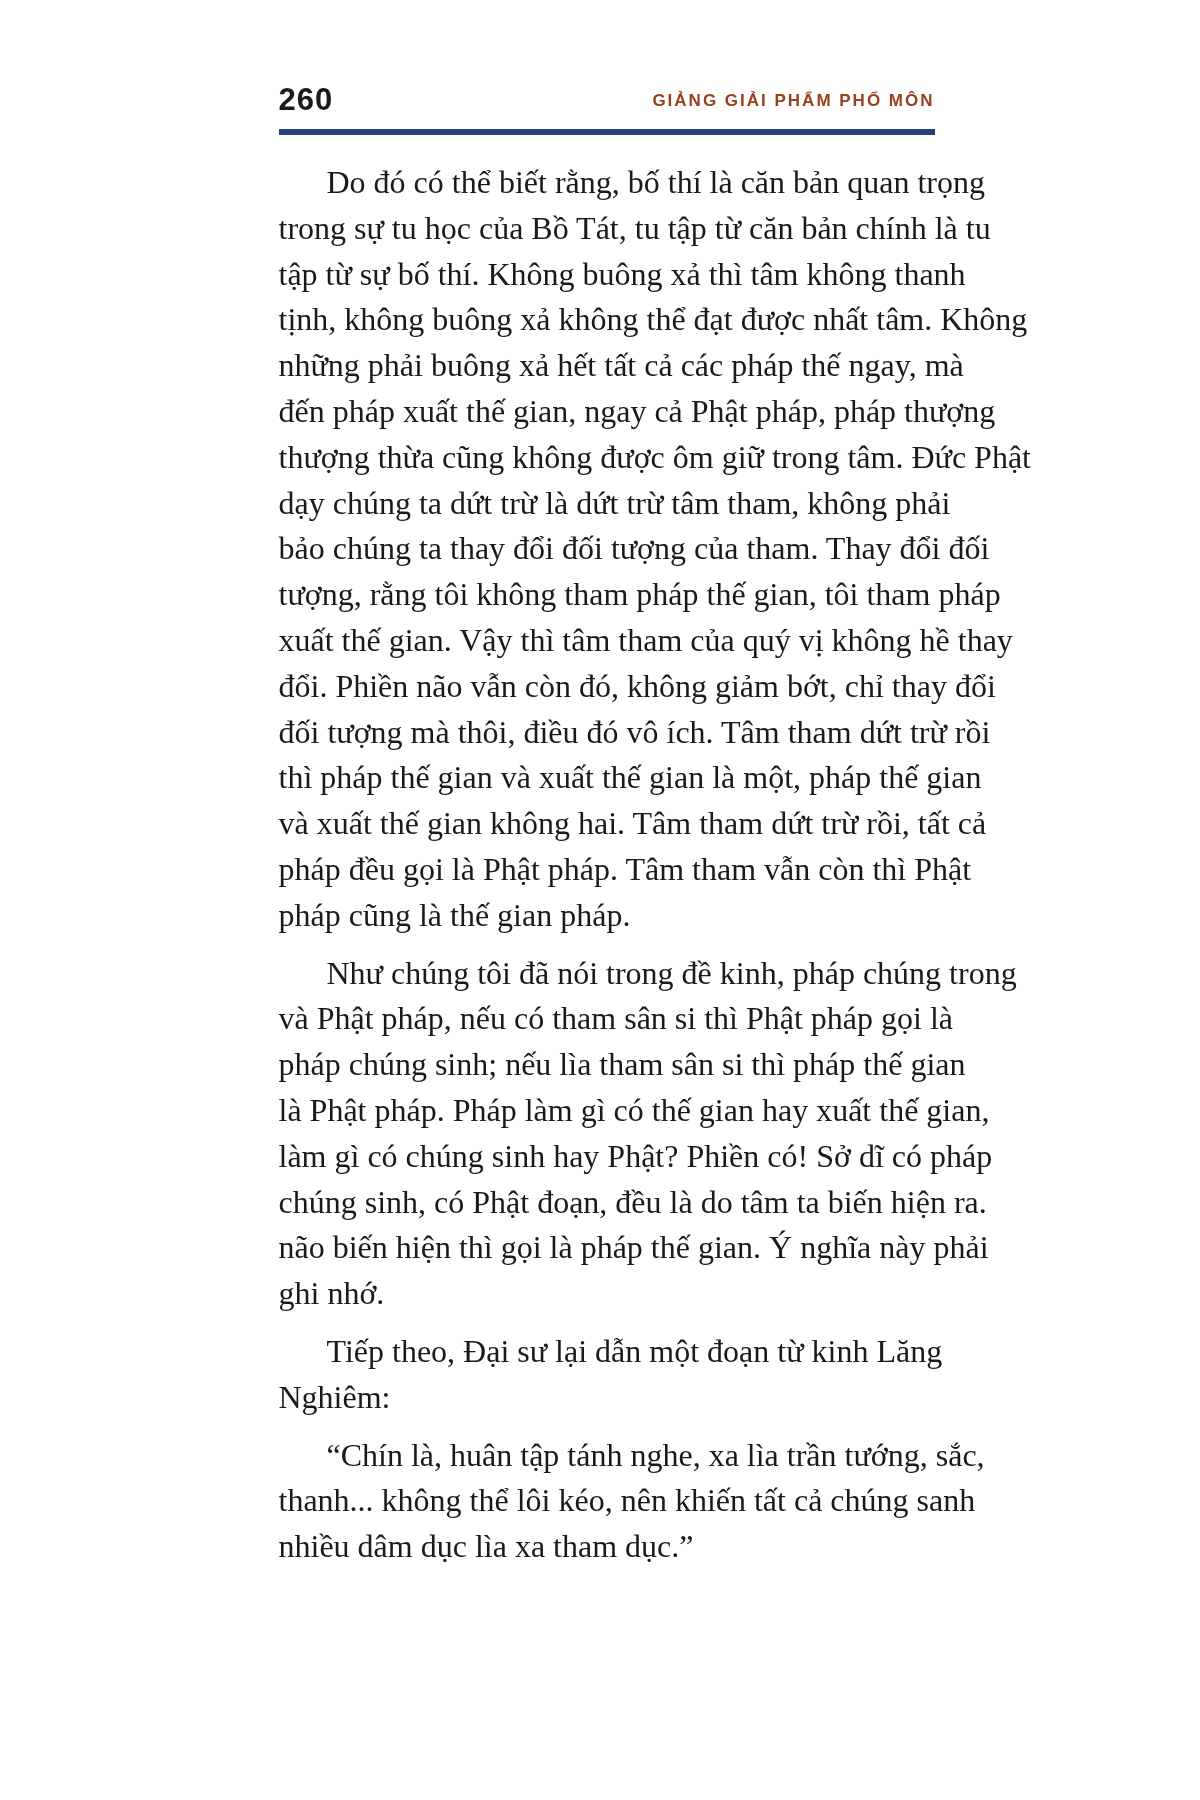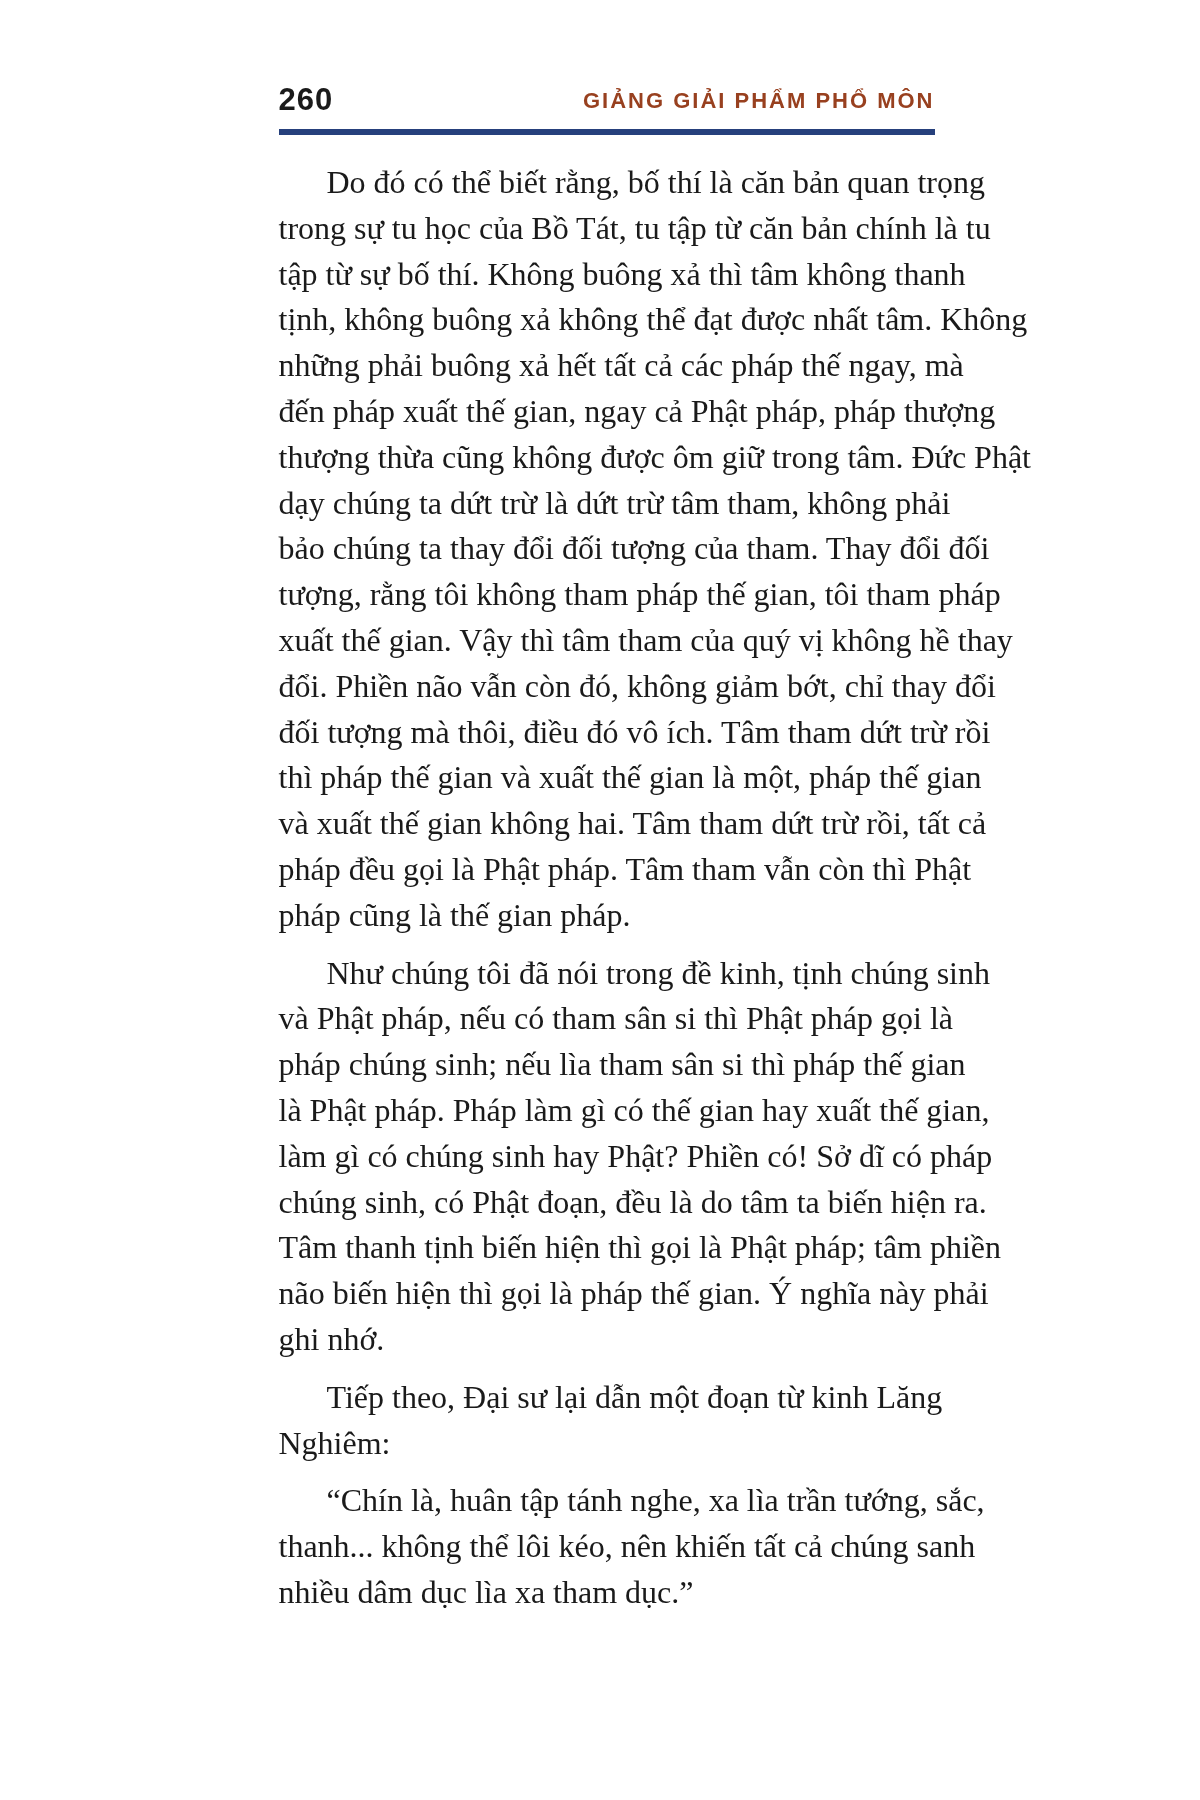--- a/index.html
+++ b/index.html
@@ -26,21 +26,21 @@
     font-family: "Liberation Sans", sans-serif;
     font-weight: 700;
     font-size: 31px;
     line-height: 32px;
     color: var(--body_text, #1d1d1d);
     letter-spacing: 1px;
   }
   .header-title {
     font-family: "Liberation Sans", sans-serif;
     font-weight: 700;
-    font-size: 22px;
+    font-size: 17px;
     line-height: 30px;
     letter-spacing: 2px;
     color: var(--header_title, #98401f);
     text-align: center;
   }
   .rule {
     height: 6px;
     background: var(--rule, #26407c);
     margin-top: 13px;
   }
@@ -84,27 +84,26 @@
         <div class="line">tượng, rằng tôi không tham pháp thế gian, tôi tham pháp</div>
         <div class="line">xuất thế gian. Vậy thì tâm tham của quý vị không hề thay</div>
         <div class="line">đổi. Phiền não vẫn còn đó, không giảm bớt, chỉ thay đổi</div>
         <div class="line">đối tượng mà thôi, điều đó vô ích. Tâm tham dứt trừ rồi</div>
         <div class="line">thì pháp thế gian và xuất thế gian là một, pháp thế gian</div>
         <div class="line">và xuất thế gian không hai. Tâm tham dứt trừ rồi, tất cả</div>
         <div class="line">pháp đều gọi là Phật pháp. Tâm tham vẫn còn thì Phật</div>
         <div class="line last">pháp cũng là thế gian pháp.</div>
       </div>
       <div class="para">
-        <div class="line first">Như chúng tôi đã nói trong đề kinh, tịnh chúng sinh</div>
+        <div class="line first">Như chúng tôi đã nói trong đề kinh, pháp chúng trong</div>
         <div class="line">và Phật pháp, nếu có tham sân si thì Phật pháp gọi là</div>
         <div class="line">pháp chúng sinh; nếu lìa tham sân si thì pháp thế gian</div>
         <div class="line">là Phật pháp. Pháp làm gì có thế gian hay xuất thế gian,</div>
         <div class="line">làm gì có chúng sinh hay Phật? Phiền có! Sở dĩ có pháp</div>
         <div class="line">chúng sinh, có Phật đoạn, đều là do tâm ta biến hiện ra.</div>
-        <div class="line">Tâm thanh tịnh biến hiện thì gọi là Phật pháp; tâm phiền</div>
         <div class="line">não biến hiện thì gọi là pháp thế gian. Ý nghĩa này phải</div>
         <div class="line last">ghi nhớ.</div>
       </div>
       <div class="para">
         <div class="line first">Tiếp theo, Đại sư lại dẫn một đoạn từ kinh Lăng</div>
         <div class="line last">Nghiêm:</div>
       </div>
       <div class="para">
         <div class="line first">“Chín là, huân tập tánh nghe, xa lìa trần tướng, sắc,</div>
         <div class="line">thanh... không thể lôi kéo, nên khiến tất cả chúng sanh</div>

